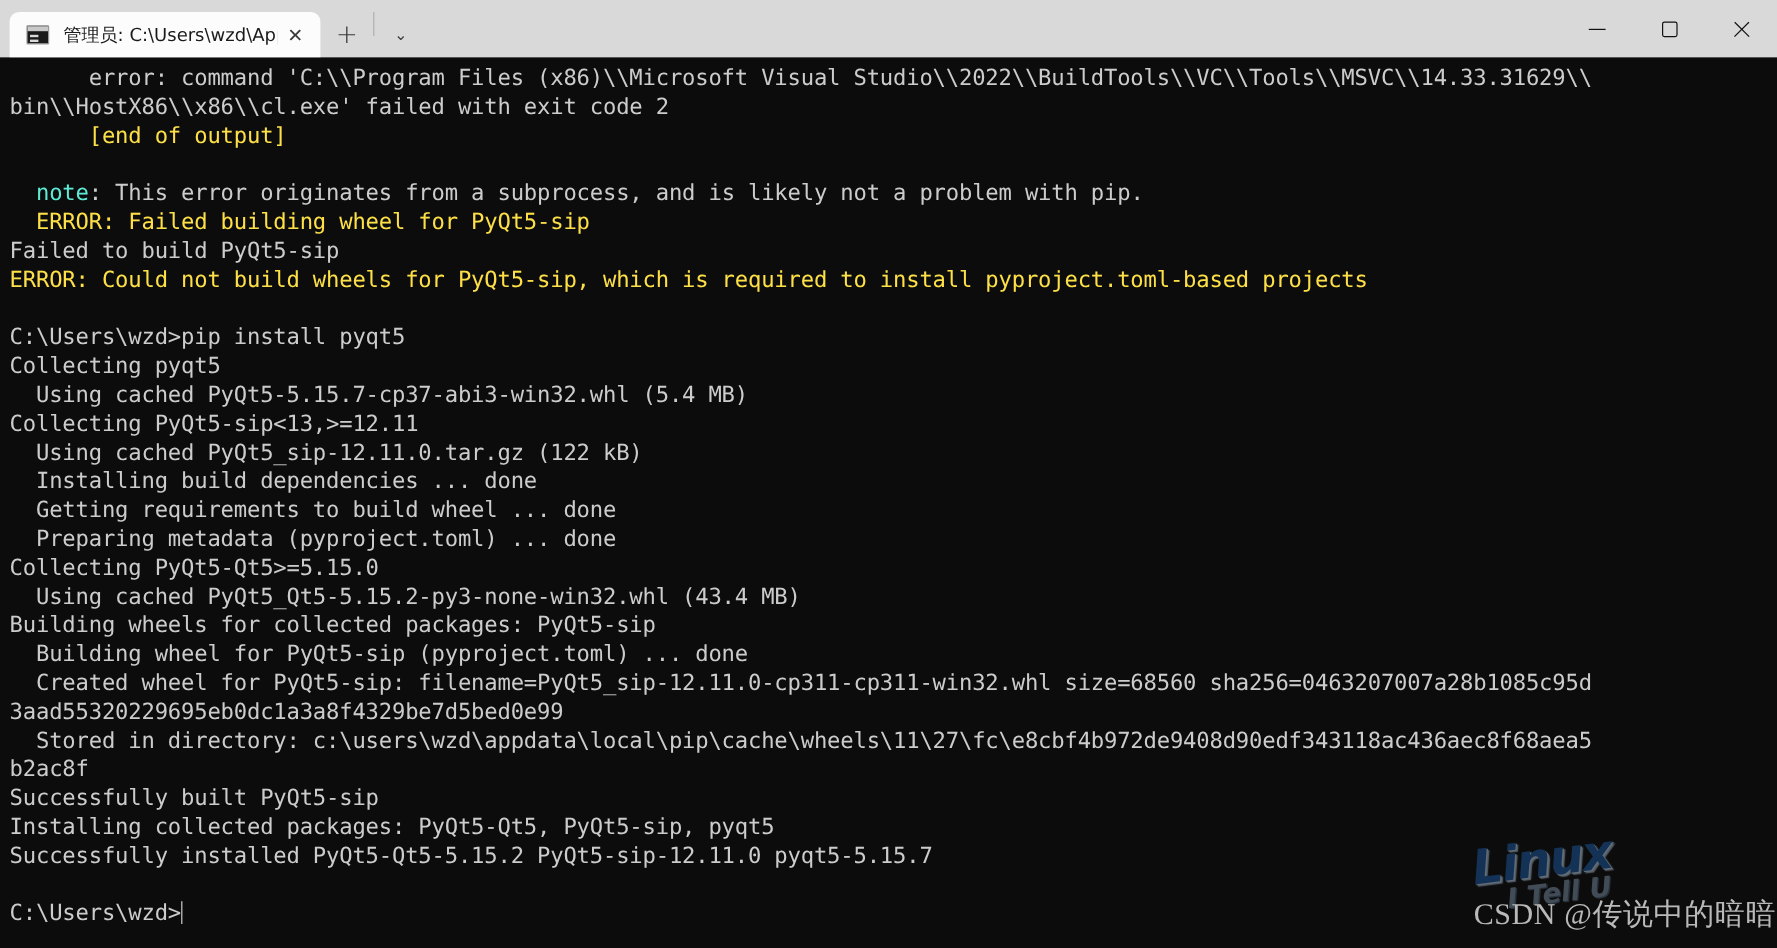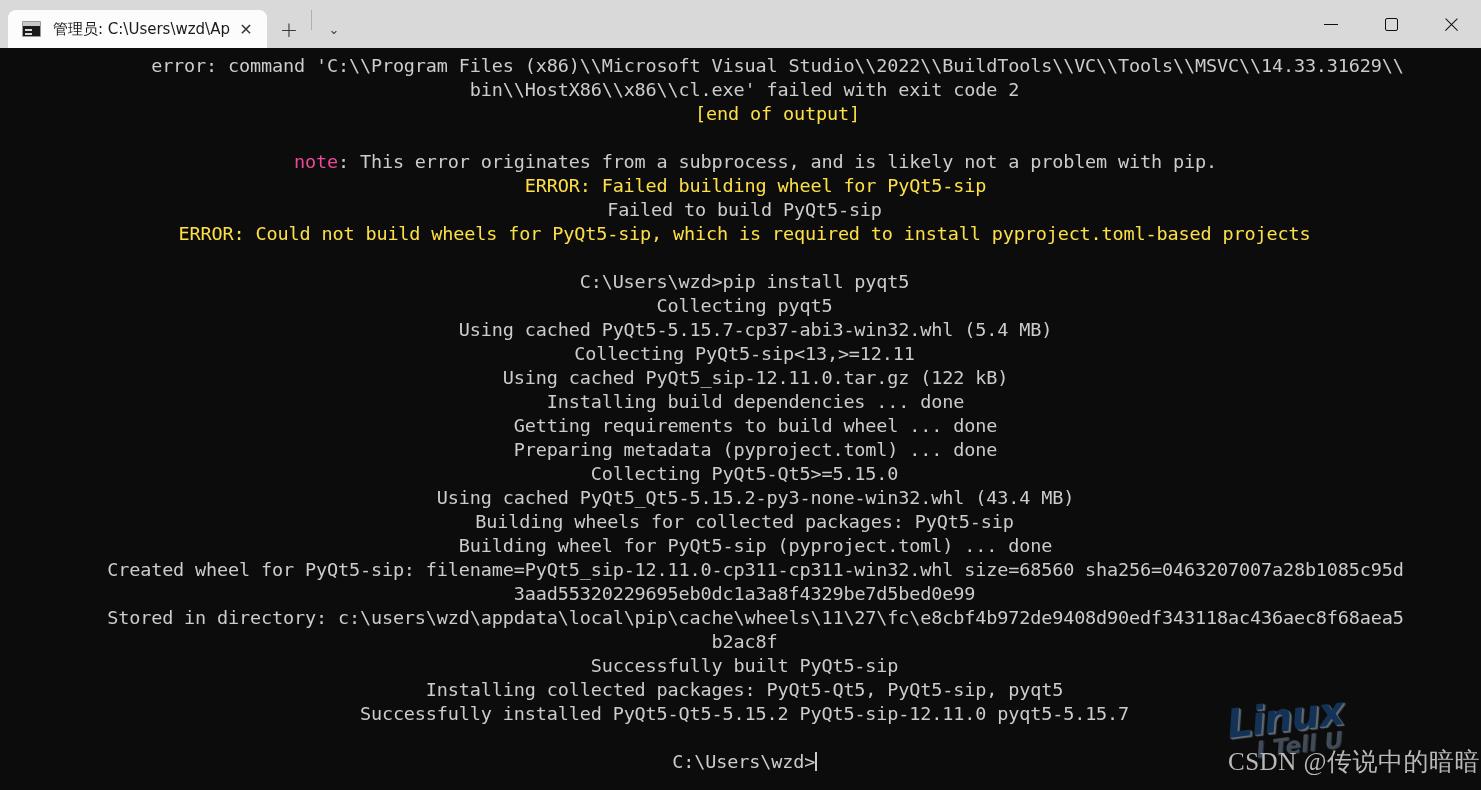--- a/index.html
+++ b/index.html
@@ -176,28 +176,27 @@
   #lines {
     position: relative;
     z-index: 2;
     padding-left: 8px;
     font-family: "DejaVu Sans Mono", "Liberation Mono", monospace;
     font-size: 18.5px;
     line-height: 24px;
     letter-spacing: -0.15px;
     color: #cccccc;
     white-space: pre;
-    text-align: center;
   }
 
   .ln { height: 24px; white-space: pre; }
 
   .c-white  { color: #cccccc; }
   .c-red    { color: #fde047; }
-  .c-mag    { color: #ec4899; }
+  .c-mag    { color: #5eead4; }
 
   .cursor {
     display: inline-block;
     width: 1.5px;
     height: 19px;
     background: #cccccc;
     vertical-align: -3px;
   }
 
   

